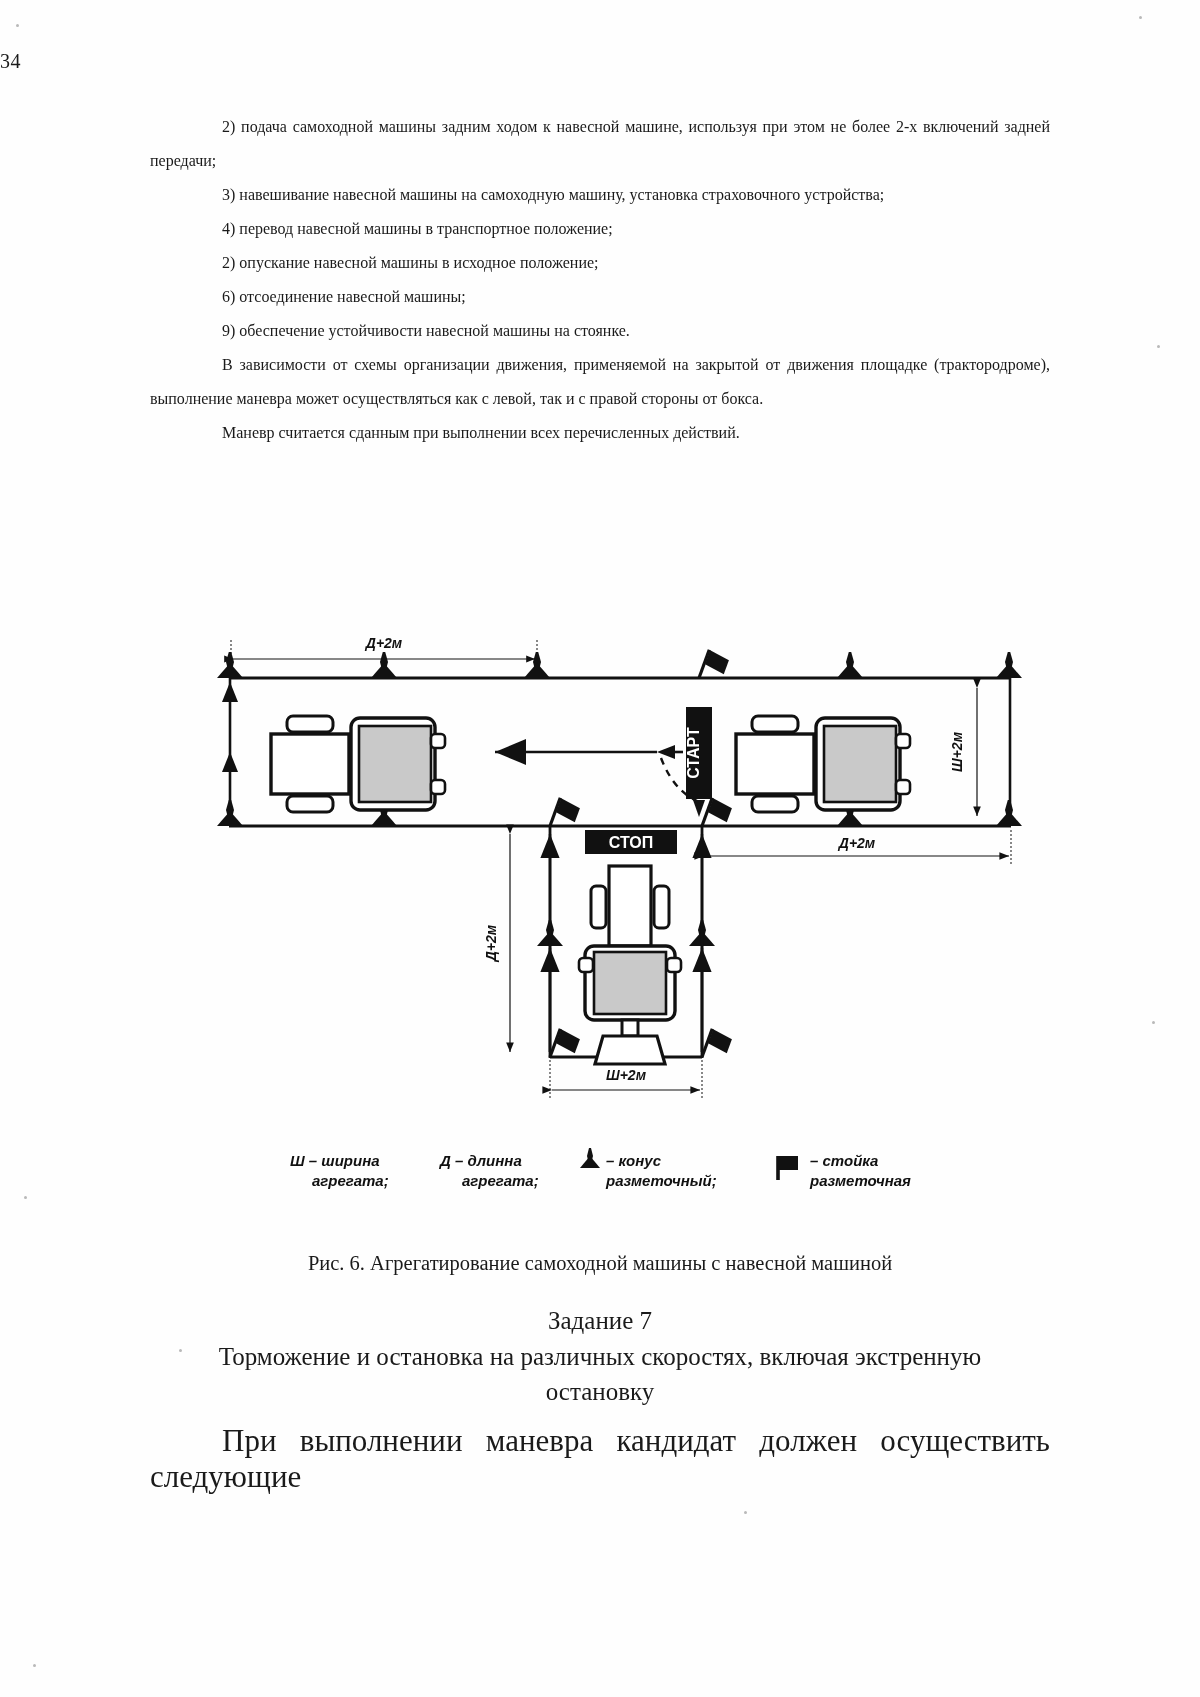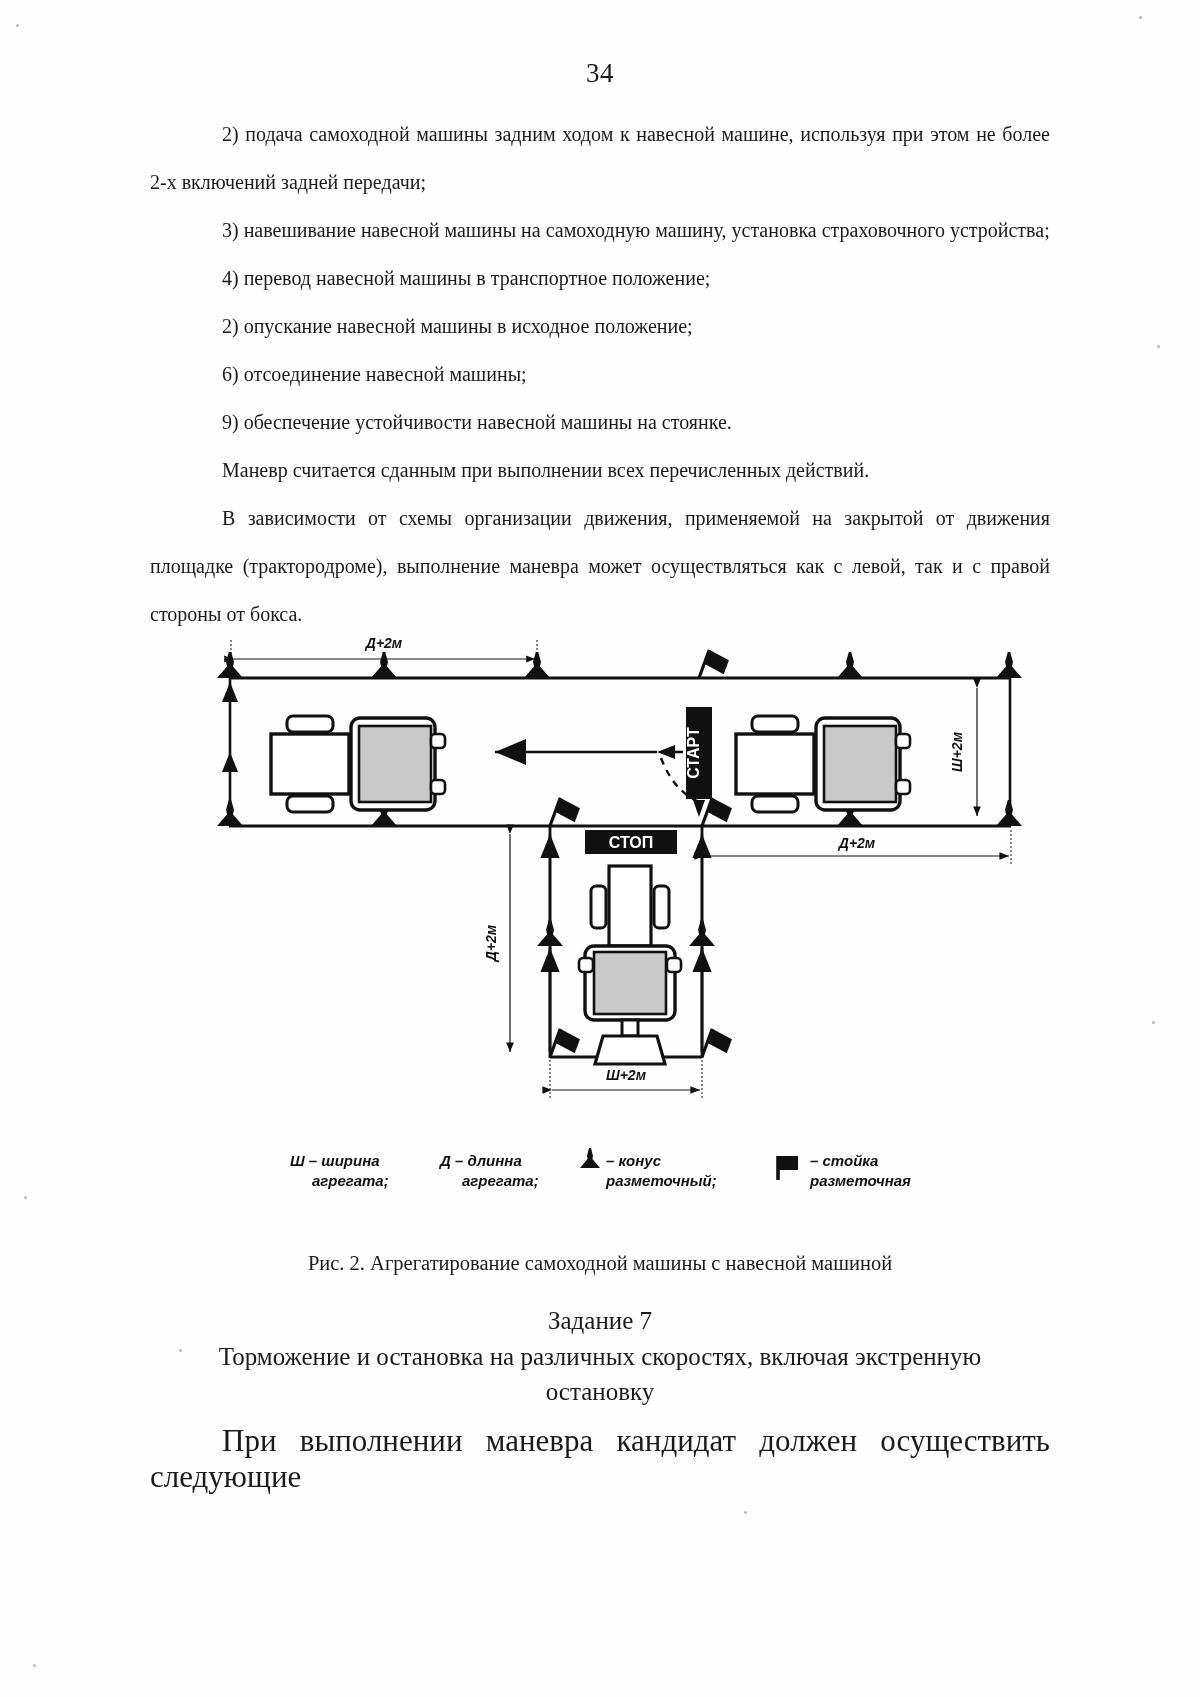--- a/index.html
+++ b/index.html
@@ -9,27 +9,27 @@
     font-family:"Liberation Serif","DejaVu Serif",serif;
     color:#1a1a1a;
   }
   .page{
     position:absolute;inset:0;background:#fefefe;
   }
   
   .speck{position:absolute;background:#b9b9b9;border-radius:50%;}
 
   .pageno{
-    position:absolute;top:58px;left:0;width:1200px;text-align:center;
-    font-size:27px;letter-spacing:.5px;
+    position:absolute;top:50px;left:0;width:1200px;text-align:left;
+    font-size:20px;letter-spacing:.5px;
   }
 
   .body-text{
     position:absolute;left:150px;top:110px;width:900px;
-    font-size:20px;line-height:48px;
+    font-size:16px;line-height:34px;
     text-align:justify;text-justify:inter-word;
   }
   .body-text p{margin:0;}
   .ind{text-indent:72px;}
   .tight{text-align:left;}
 
   
   .figure{
     position:absolute;left:205px;top:612px;width:830px;height:500px;
   }
@@ -70,22 +70,22 @@
 
   <div class="pageno">34</div>
 
   <div class="body-text">
     <p class="ind">2) подача самоходной машины задним ходом к навесной машине, используя при этом не более 2-х включений задней передачи;</p>
     <p class="ind">3) навешивание навесной машины на самоходную машину, установка страховочного устройства;</p>
     <p class="ind tight">4) перевод навесной машины в транспортное положение;</p>
     <p class="ind tight">2) опускание навесной машины в исходное положение;</p>
     <p class="ind tight">6) отсоединение навесной машины;</p>
     <p class="ind tight">9) обеспечение устойчивости навесной машины на стоянке.</p>
+    <p class="ind">В зависимости от схемы организации движения, применяемой на закрытой от движения площадке (трактородроме), выполнение маневра может осуществляться как с левой, так и с правой стороны от бокса.</p>
     <p class="ind">Маневр считается сданным при выполнении всех перечисленных действий.</p>
-    <p class="ind">В зависимости от схемы организации движения, применяемой на закрытой от движения площадке (трактородроме), выполнение маневра может осуществляться как с левой, так и с правой стороны от бокса.</p>
   </div>
 
   <div class="figure">
     <svg class="fig-svg" width="830" height="500" viewBox="0 0 830 500" xmlns="http://www.w3.org/2000/svg">
       <defs>
 
         <g id="cone">
           <path d="M0,0 L-4,-16 L-1.2,-26 L1.2,-26 L4,-16 Z" fill="#111"></path>
           <path d="M-13,0 L0,-15 L13,0 Z" fill="#111"></path>
         </g>
@@ -299,21 +299,21 @@
       <text x="316" y="38" font-family="'Liberation Sans',sans-serif" font-size="15" font-style="italic" font-weight="bold" fill="#111">разметочный;</text>
 
       <g transform="translate(488,32)">
           <use href="#lpost"></use>
         </g>
       <text x="520" y="18" font-family="'Liberation Sans',sans-serif" font-size="15" font-style="italic" font-weight="bold" fill="#111">– стойка</text>
       <text x="520" y="38" font-family="'Liberation Sans',sans-serif" font-size="15" font-style="italic" font-weight="bold" fill="#111">разметочная</text>
     </svg>
   </div>
 
-  <div class="caption">Рис. 2. Агрегатирование самоходной машины с навесной машиной</div>
+  <div class="caption">Рис. 6. Агрегатирование самоходной машины с навесной машиной</div>
 
   <div class="zadanie">
     <div>Задание 7</div>
     <div>Торможение и остановка на различных скоростях, включая экстренную</div>
     <div>остановку</div>
   </div>
 
   <div class="tail">
     <p>При выполнении маневра кандидат должен осуществить следующие</p>
   </div>

